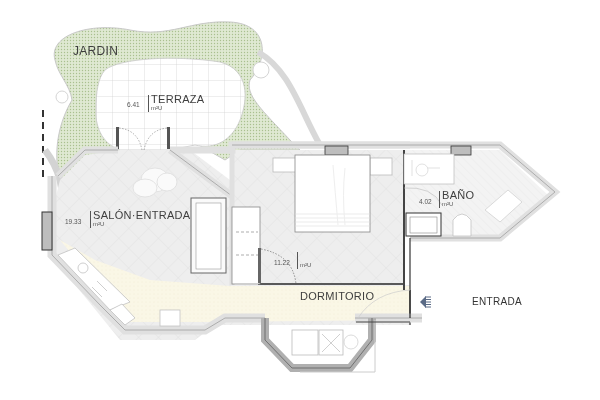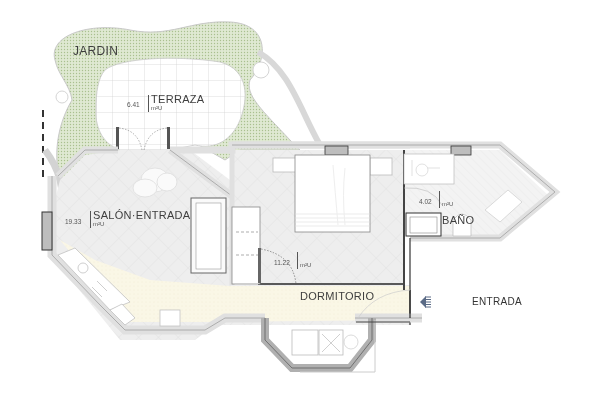--- a/index.html
+++ b/index.html
@@ -182,21 +182,21 @@
 <div>
   <span class="lbl area" style="left:274px; top:259px;">11.22</span>
   <span class="sep" style="left:297px; top:252px; height:17px;"></span>
   <span class="lbl room-name" style="left:300px; top:250px;margin-top:40px;">DORMITORIO</span>
   <span class="lbl unit" style="left:300px; top:262px;">m²U</span>
 </div>
 
 <div>
   <span class="lbl area" style="left:419px; top:198px;">4.02</span>
   <span class="sep" style="left:439px; top:191px; height:17px;"></span>
-  <span class="lbl room-name" style="left:442px; top:189px;margin-top:25px;">BAÑO</span>
+  <span class="lbl room-name" style="left:442px; top:189px;">BAÑO</span>
   <span class="lbl unit" style="left:442px; top:201px;">m²U</span>
 </div>
 
 <div style="position:absolute; left:418px; top:294px; height:16px;">
   <svg width="14" height="16" viewBox="0 0 14 16" style="position:absolute; left:0; top:0;">
     <path d="M2 8 L8 2 L8 14 Z" fill="#5a6b86"></path>
     <path d="M7 3 H13 M5 5.5 H13 M3 8 H13 M5 10.5 H13 M7 13 H13" stroke="#5a6b86" stroke-width="1"></path>
   </svg>
   <span class="lbl entrance" style="left:16px; top:2px;">ENTRADA</span>
 </div>

